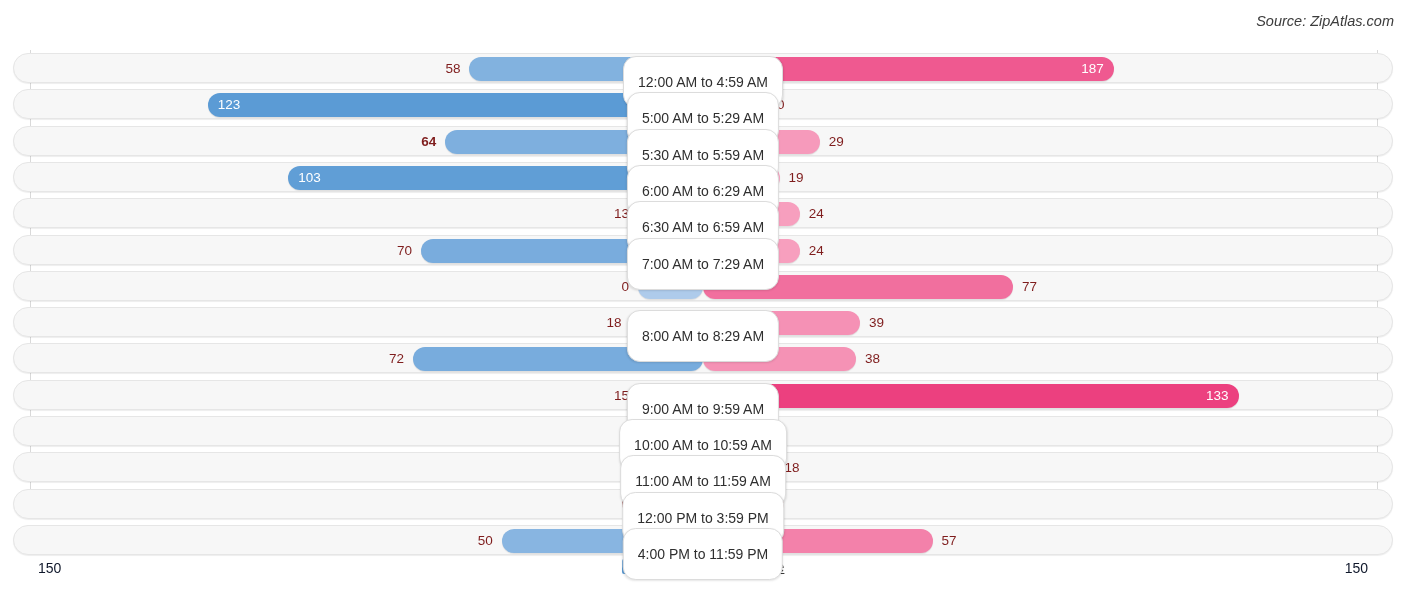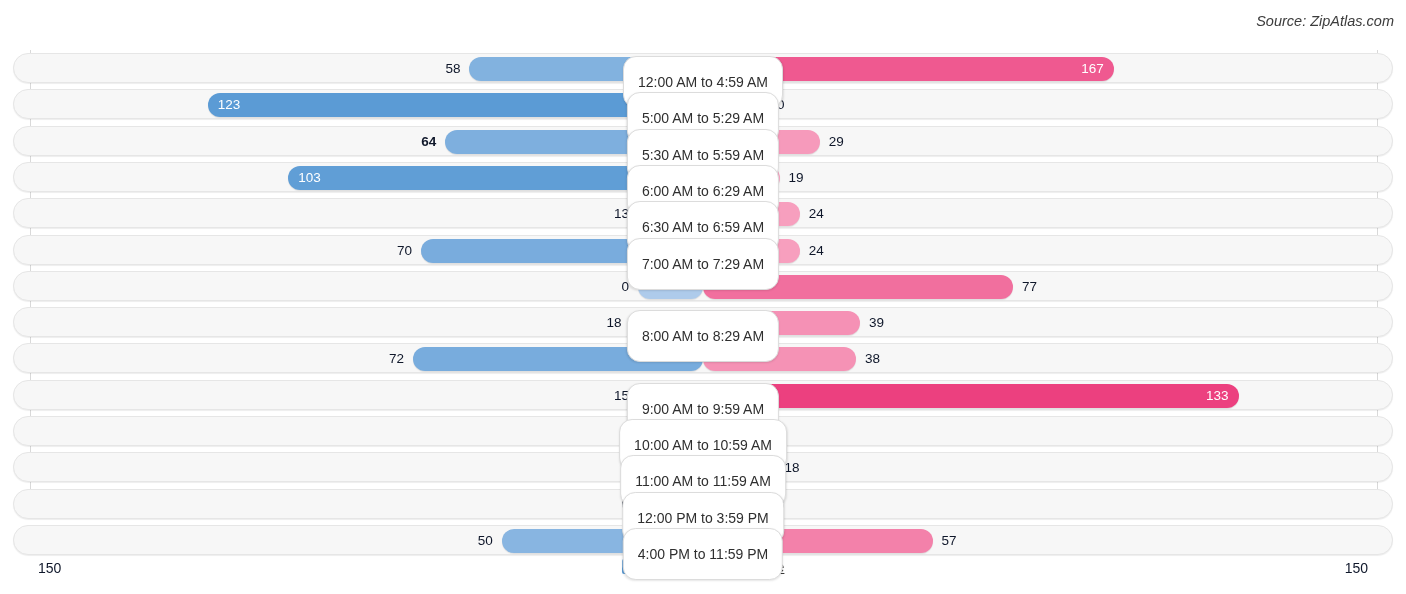--- a/index.html
+++ b/index.html
@@ -55,21 +55,21 @@
     box-shadow:0 1px 1px rgba(0,0,0,.10);
   }
   .bar.male{right:50%;margin-right:0;}
   .bar.female{left:50%;}
 
   .bar-val{
     position:absolute;top:50%;transform:translateY(-50%);
     font-size:13.5px;white-space:nowrap;line-height:1;
   }
   .bar-val.inside{color:#ffffff;}
-  .bar-val.outside{color:#0f172a;}
+  .bar-val.outside{color:#7f1d1d;}
   .bar.male > .bar-val.inside{left:10px;}
   .bar.male > .bar-val.outside{right:calc(100% + 9px);}
   .bar.female > .bar-val.inside{right:10px;}
   .bar.female > .bar-val.outside{left:calc(100% + 9px);}
 
   
   .pill{
     position:absolute;left:50%;top:2px;
     transform:translateX(-50%);
     height:26px;line-height:26px;
@@ -109,21 +109,21 @@
   <div class="plot">
     <div class="gridline left"></div>
     <div class="gridline right"></div>
     <div id="rows-host">
         <div class="row" style="top: 3px;">
           <div class="row-inner">
             <div class="bar male" style="width: 233.547px; background: rgb(130, 178, 223);">
               <span class="bar-val outside">58</span>
             </div>
             <div class="bar female" style="width: 410.72px; background: rgb(239, 89, 144);">
-              <span class="bar-val inside">167</span>
+              <span class="bar-val inside">187</span>
             </div>
             <div class="pill">12:00 AM to 4:59 AM</div>
           </div>
         </div>
         <div class="row" style="top: 39.3px;">
           <div class="row-inner">
             <div class="bar male" style="width: 495.28px; background: rgb(91, 155, 213);">
               <span class="bar-val inside">123</span>
             </div>
             <div class="bar female" style="width: 65px; background: rgb(249, 180, 204);">

